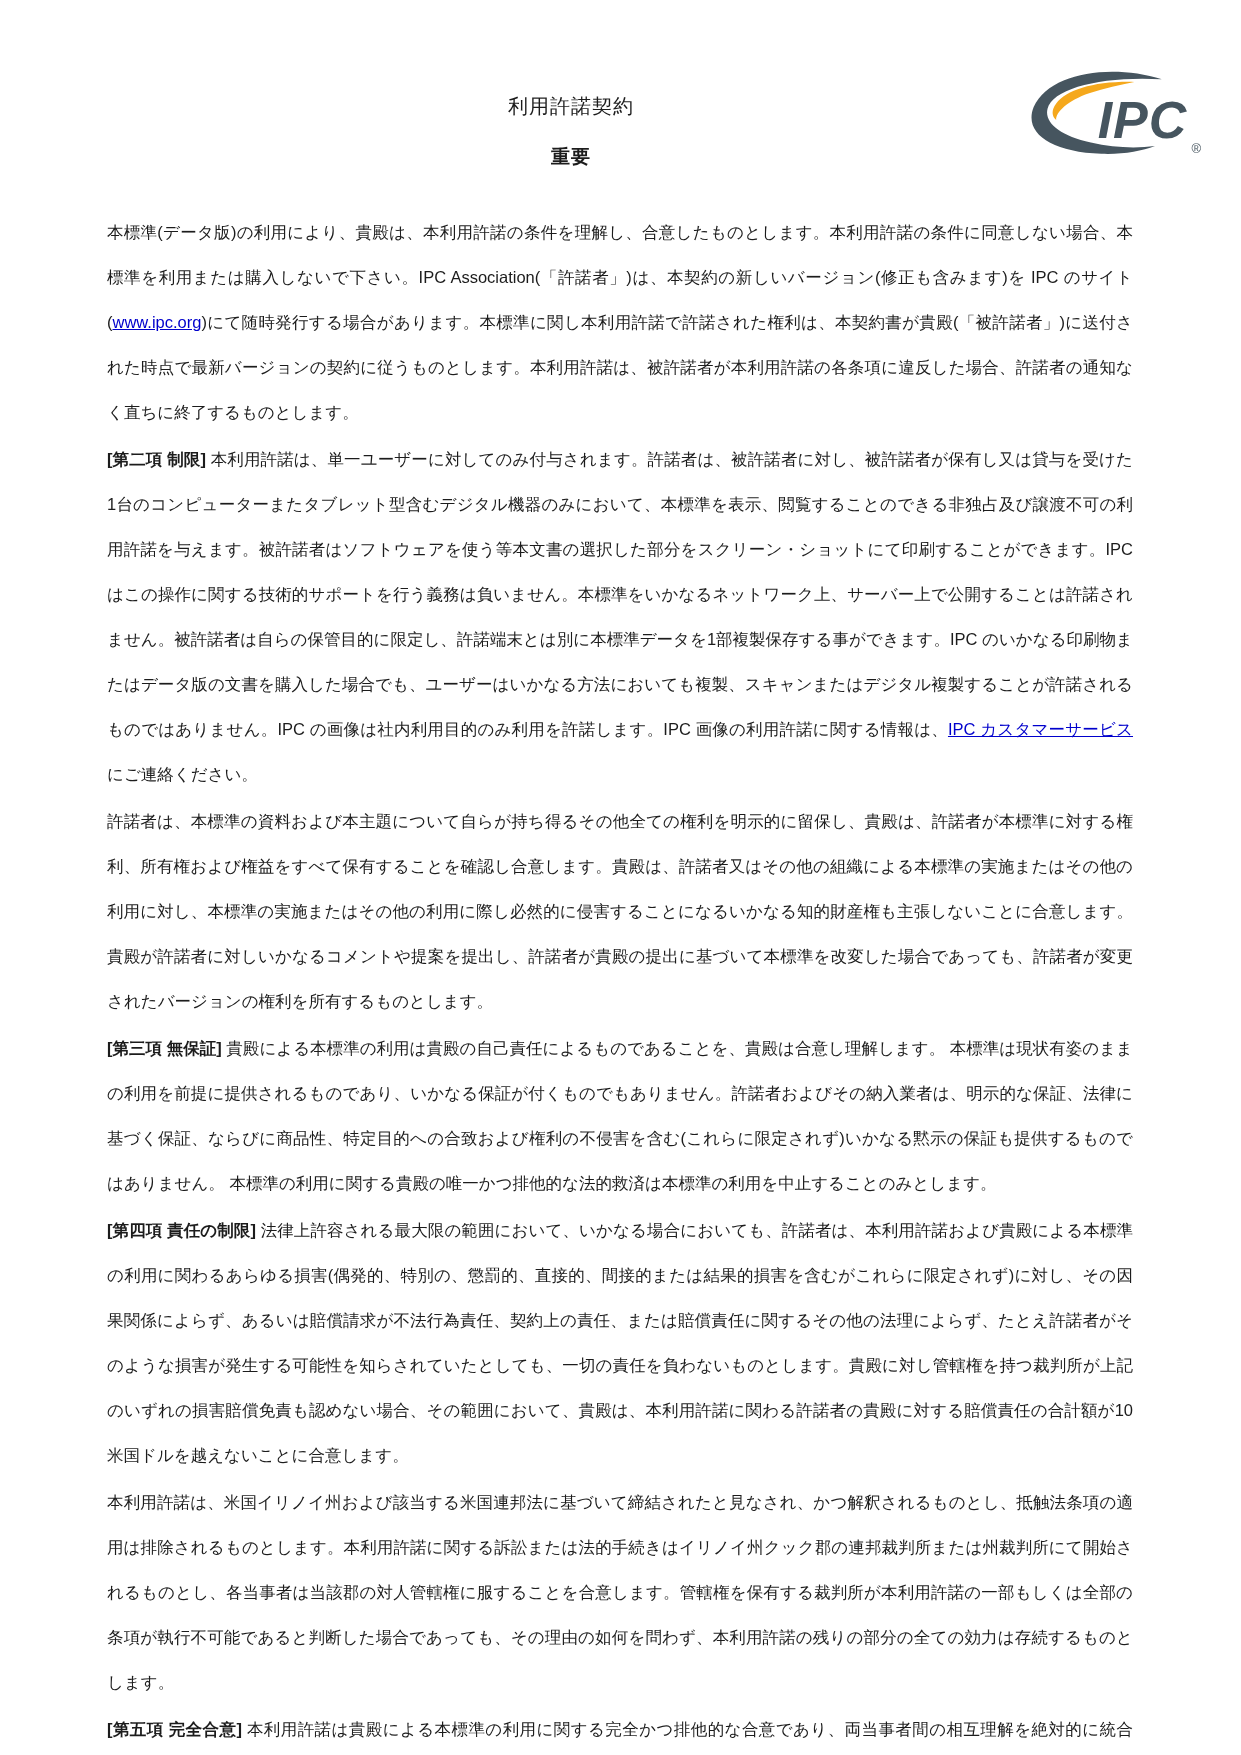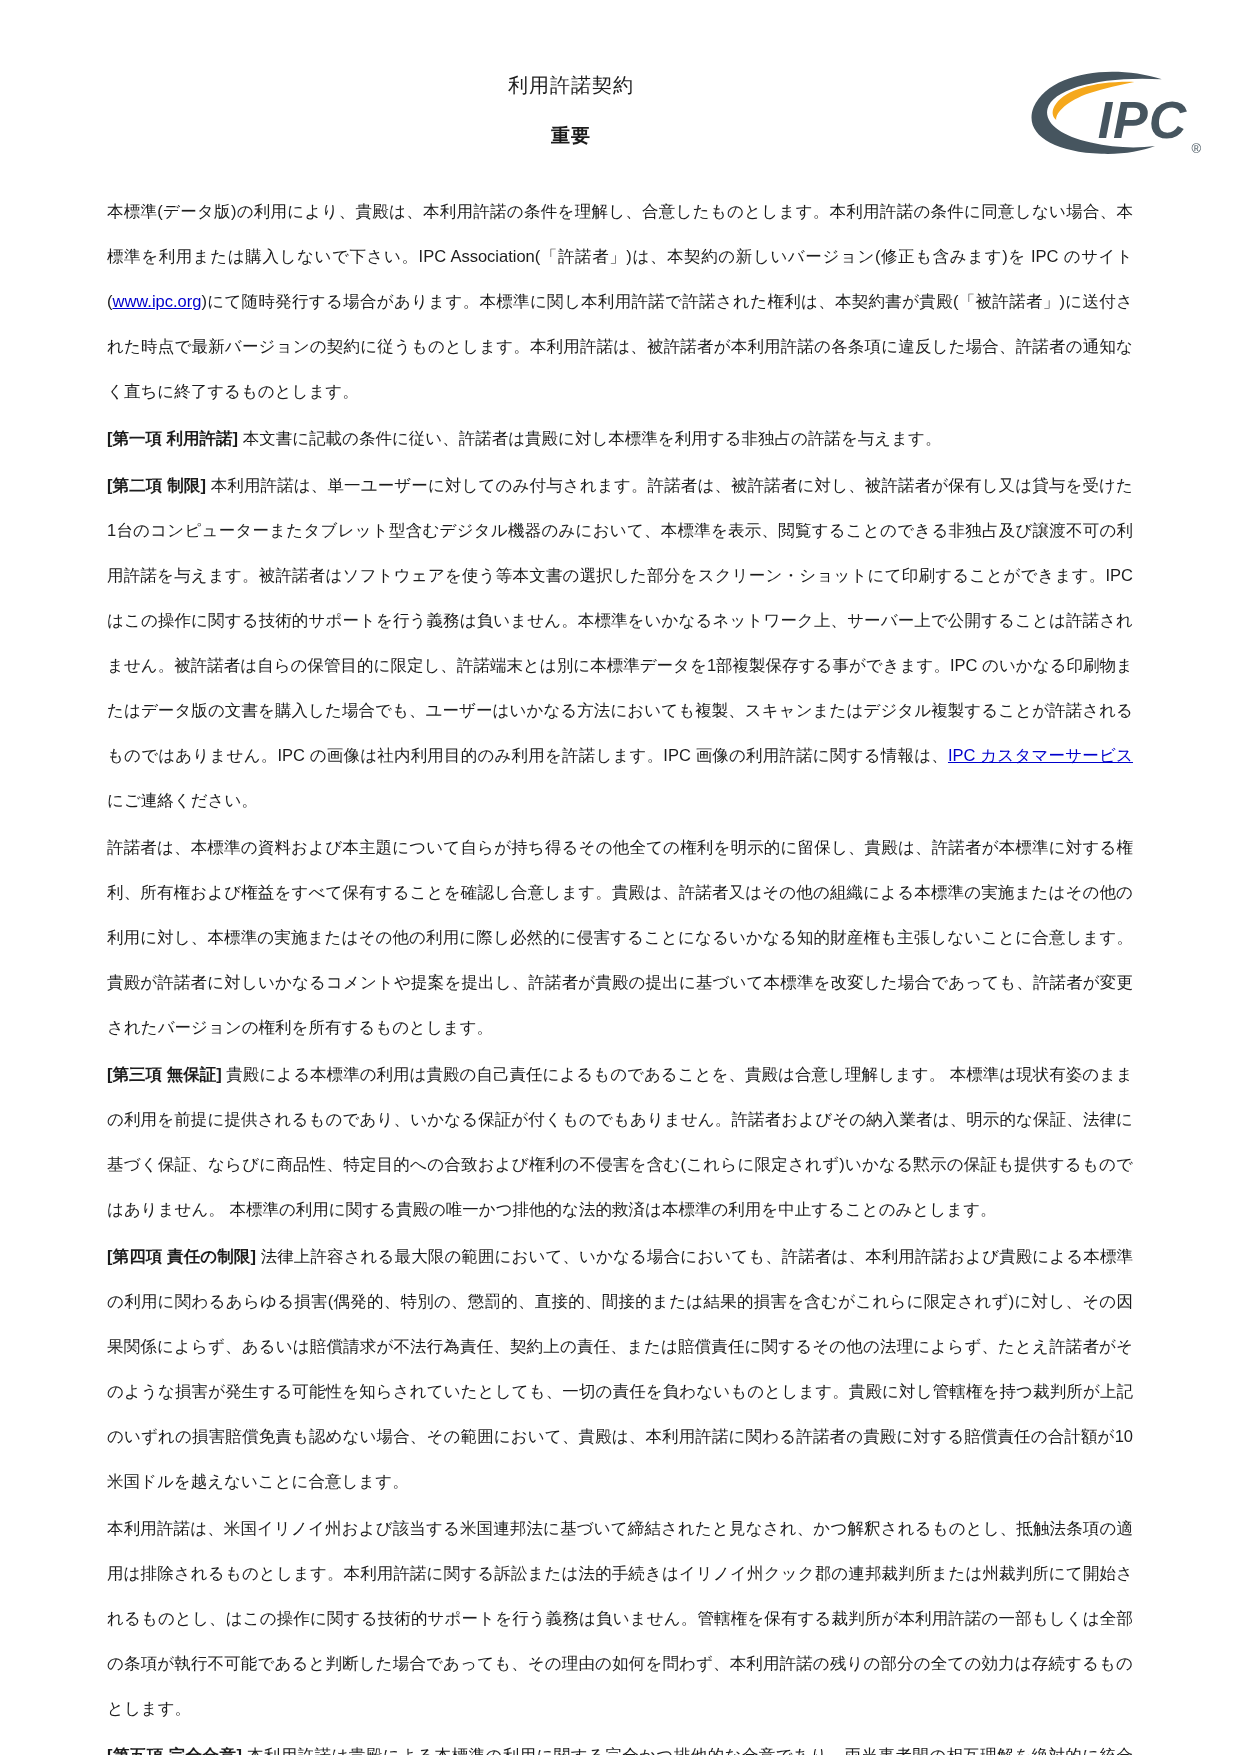--- a/index.html
+++ b/index.html
@@ -11,21 +11,21 @@
     position: relative;
     width: 1241px;
     height: 1755px;
     background: #ffffff;
     font-family: "Liberation Sans", "DejaVu Sans", sans-serif;
     color: #1c1c1c;
     overflow: hidden;
   }
   .header {
     position: relative;
-    padding-top: 72px;
+    padding-top: 93px;
   }
   .titles {
     width: 1142px; 
     text-align: center;
   }
   .doc-title {
     margin: 0 0 24px 0;
     font-size: 20px;
     font-weight: normal;
     letter-spacing: 1px;
@@ -96,22 +96,21 @@
                C 30 46 31 53 36 57
                C 35 48 50 34 74 26
                C 92 20 110 16 126 13 Z" fill="#F5A81C"></path>
       <text class="ipc-word" x="84" y="78" fill="#46555F">IPC</text>
       <text class="reg-mark" x="192" y="95" fill="#46555F">®</text>
     </svg>
   </div>
 
   <main class="doc-body">
       <p class="para"><span>本標準(データ版)の利用により、貴殿は、本利用許諾の条件を理解し、合意したものとします。本利用許諾の条件に同意しない場合、本標準を利用または購入しないで下さい。IPC Association(「許諾者」)は、本契約の新しいバージョン(修正も含みます)を IPC のサイト(</span><a href="#" class="doc-link">www.ipc.org</a><span>)にて随時発行する場合があります。本標準に関し本利用許諾で許諾された権利は、本契約書が貴殿(「被許諾者」)に送付された時点で最新バージョンの契約に従うものとします。本利用許諾は、被許諾者が本利用許諾の各条項に違反した場合、許諾者の通知なく直ちに終了するものとします。</span></p>
-      <p class="para"><strong class="section-heading">[第一項 利用許諾]</strong><span> 本文書に記載の条件に従い、許諾者は貴殿に対し本標準を利用する非独占の許諾を与えます。</span></p>
       <p class="para"><strong class="section-heading">[第二項 制限]</strong><span> 本利用許諾は、単一ユーザーに対してのみ付与されます。許諾者は、被許諾者に対し、被許諾者が保有し又は貸与を受けた1台のコンピューターまたタブレット型含むデジタル機器のみにおいて、本標準を表示、閲覧することのできる非独占及び譲渡不可の利用許諾を与えます。被許諾者はソフトウェアを使う等本文書の選択した部分をスクリーン・ショットにて印刷することができます。IPC はこの操作に関する技術的サポートを行う義務は負いません。本標準をいかなるネットワーク上、サーバー上で公開することは許諾されません。被許諾者は自らの保管目的に限定し、許諾端末とは別に本標準データを1部複製保存する事ができます。IPC のいかなる印刷物またはデータ版の文書を購入した場合でも、ユーザーはいかなる方法においても複製、スキャンまたはデジタル複製することが許諾されるものではありません。IPC の画像は社内利用目的のみ利用を許諾します。IPC 画像の利用許諾に関する情報は、</span><a href="#" class="doc-link">IPC カスタマーサービス</a><span>にご連絡ください。</span></p>
       <p class="para"><span>許諾者は、本標準の資料および本主題について自らが持ち得るその他全ての権利を明示的に留保し、貴殿は、許諾者が本標準に対する権利、所有権および権益をすべて保有することを確認し合意します。貴殿は、許諾者又はその他の組織による本標準の実施またはその他の利用に対し、本標準の実施またはその他の利用に際し必然的に侵害することになるいかなる知的財産権も主張しないことに合意します。貴殿が許諾者に対しいかなるコメントや提案を提出し、許諾者が貴殿の提出に基づいて本標準を改変した場合であっても、許諾者が変更されたバージョンの権利を所有するものとします。</span></p>
       <p class="para"><strong class="section-heading">[第三項 無保証]</strong><span> 貴殿による本標準の利用は貴殿の自己責任によるものであることを、貴殿は合意し理解します。 本標準は現状有姿のままの利用を前提に提供されるものであり、いかなる保証が付くものでもありません。許諾者およびその納入業者は、明示的な保証、法律に基づく保証、ならびに商品性、特定目的への合致および権利の不侵害を含む(これらに限定されず)いかなる黙示の保証も提供するものではありません。 本標準の利用に関する貴殿の唯一かつ排他的な法的救済は本標準の利用を中止することのみとします。</span></p>
       <p class="para"><strong class="section-heading">[第四項 責任の制限]</strong><span> 法律上許容される最大限の範囲において、いかなる場合においても、許諾者は、本利用許諾および貴殿による本標準の利用に関わるあらゆる損害(偶発的、特別の、懲罰的、直接的、間接的または結果的損害を含むがこれらに限定されず)に対し、その因果関係によらず、あるいは賠償請求が不法行為責任、契約上の責任、または賠償責任に関するその他の法理によらず、たとえ許諾者がそのような損害が発生する可能性を知らされていたとしても、一切の責任を負わないものとします。貴殿に対し管轄権を持つ裁判所が上記のいずれの損害賠償免責も認めない場合、その範囲において、貴殿は、本利用許諾に関わる許諾者の貴殿に対する賠償責任の合計額が10米国ドルを越えないことに合意します。</span></p>
-      <p class="para"><span>本利用許諾は、米国イリノイ州および該当する米国連邦法に基づいて締結されたと見なされ、かつ解釈されるものとし、抵触法条項の適用は排除されるものとします。本利用許諾に関する訴訟または法的手続きはイリノイ州クック郡の連邦裁判所または州裁判所にて開始されるものとし、はこの操作に関する技術的サポートを行う義務は負いません。管轄権を保有する裁判所が本利用許諾の一部もしくは全部の条項が執行不可能であると判断した場合であっても、その理由の如何を問わず、本利用許諾の残りの部分の全ての効力は存続するものとします。</span></p>
+      <p class="para"><span>本利用許諾は、米国イリノイ州および該当する米国連邦法に基づいて締結されたと見なされ、かつ解釈されるものとし、抵触法条項の適用は排除されるものとします。本利用許諾に関する訴訟または法的手続きはイリノイ州クック郡の連邦裁判所または州裁判所にて開始されるものとし、各当事者は当該郡の対人管轄権に服することを合意します。管轄権を保有する裁判所が本利用許諾の一部もしくは全部の条項が執行不可能であると判断した場合であっても、その理由の如何を問わず、本利用許諾の残りの部分の全ての効力は存続するものとします。</span></p>
       <p class="para"><strong class="section-heading">[第五項 完全合意]</strong><span> 本利用許諾は貴殿による本標準の利用に関する完全かつ排他的な合意であり、両当事者間の相互理解を絶対的に統合し、本利用許諾に関する従前の書面および口頭による合意および通信内容を無効にし、かつそれらに優越します。貴殿は、貴殿による本利用許諾条項の違反が回復不可能な損害を許諾者に与え、コモン・ローに基づく救済は不適切であることを確認します。よって、コモン・ローまたは衡平法に基づくあらゆる救済に加え、許諾者は、本利用許諾の違反に対する救済を得る為に必要な行為差し止め請求を行う権利を有するものとします。本利用許諾の一部もしくは全部の条項が無効または執行不可能であると判断された場合であっても、本利用許諾の残りの部分の全ての効力は存続するものとします。</span></p>
     </main>
 
 </div>
 
 </body></html>

